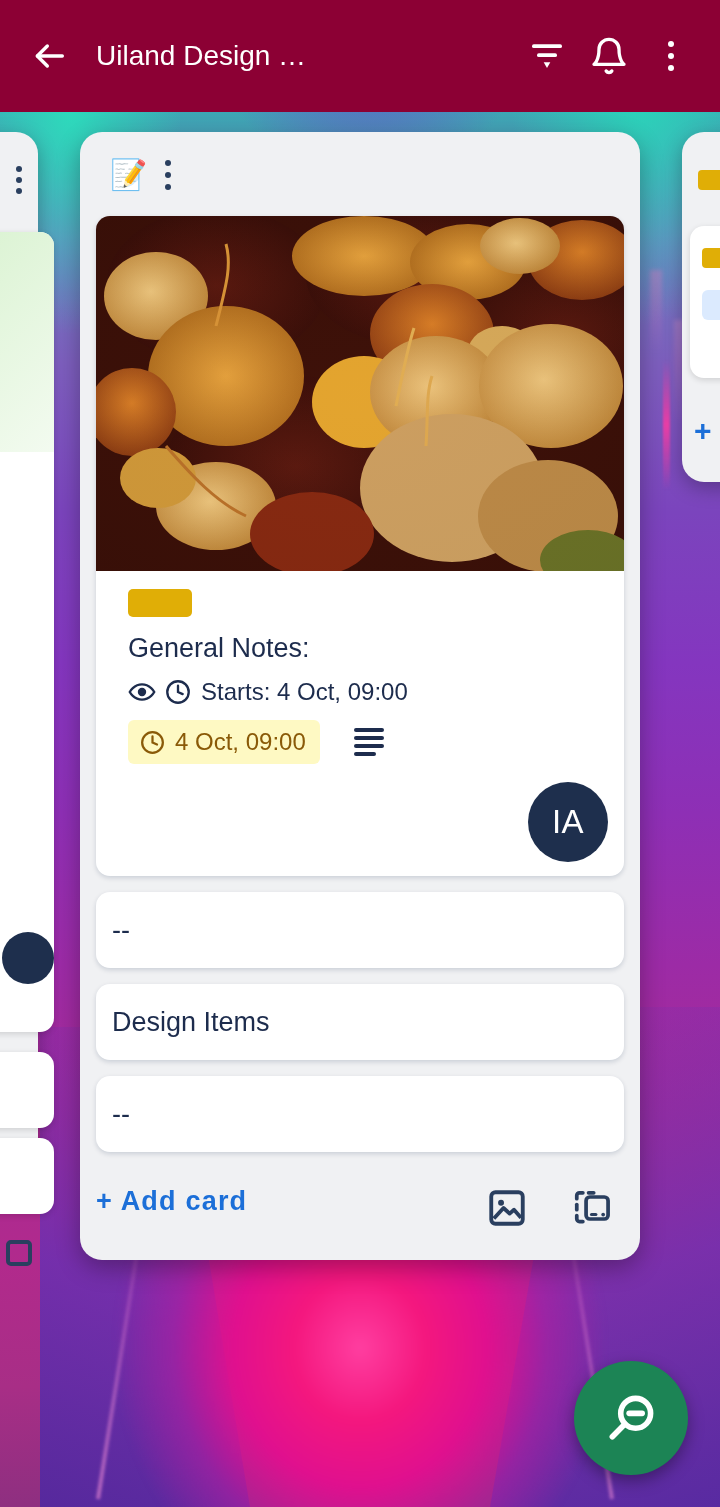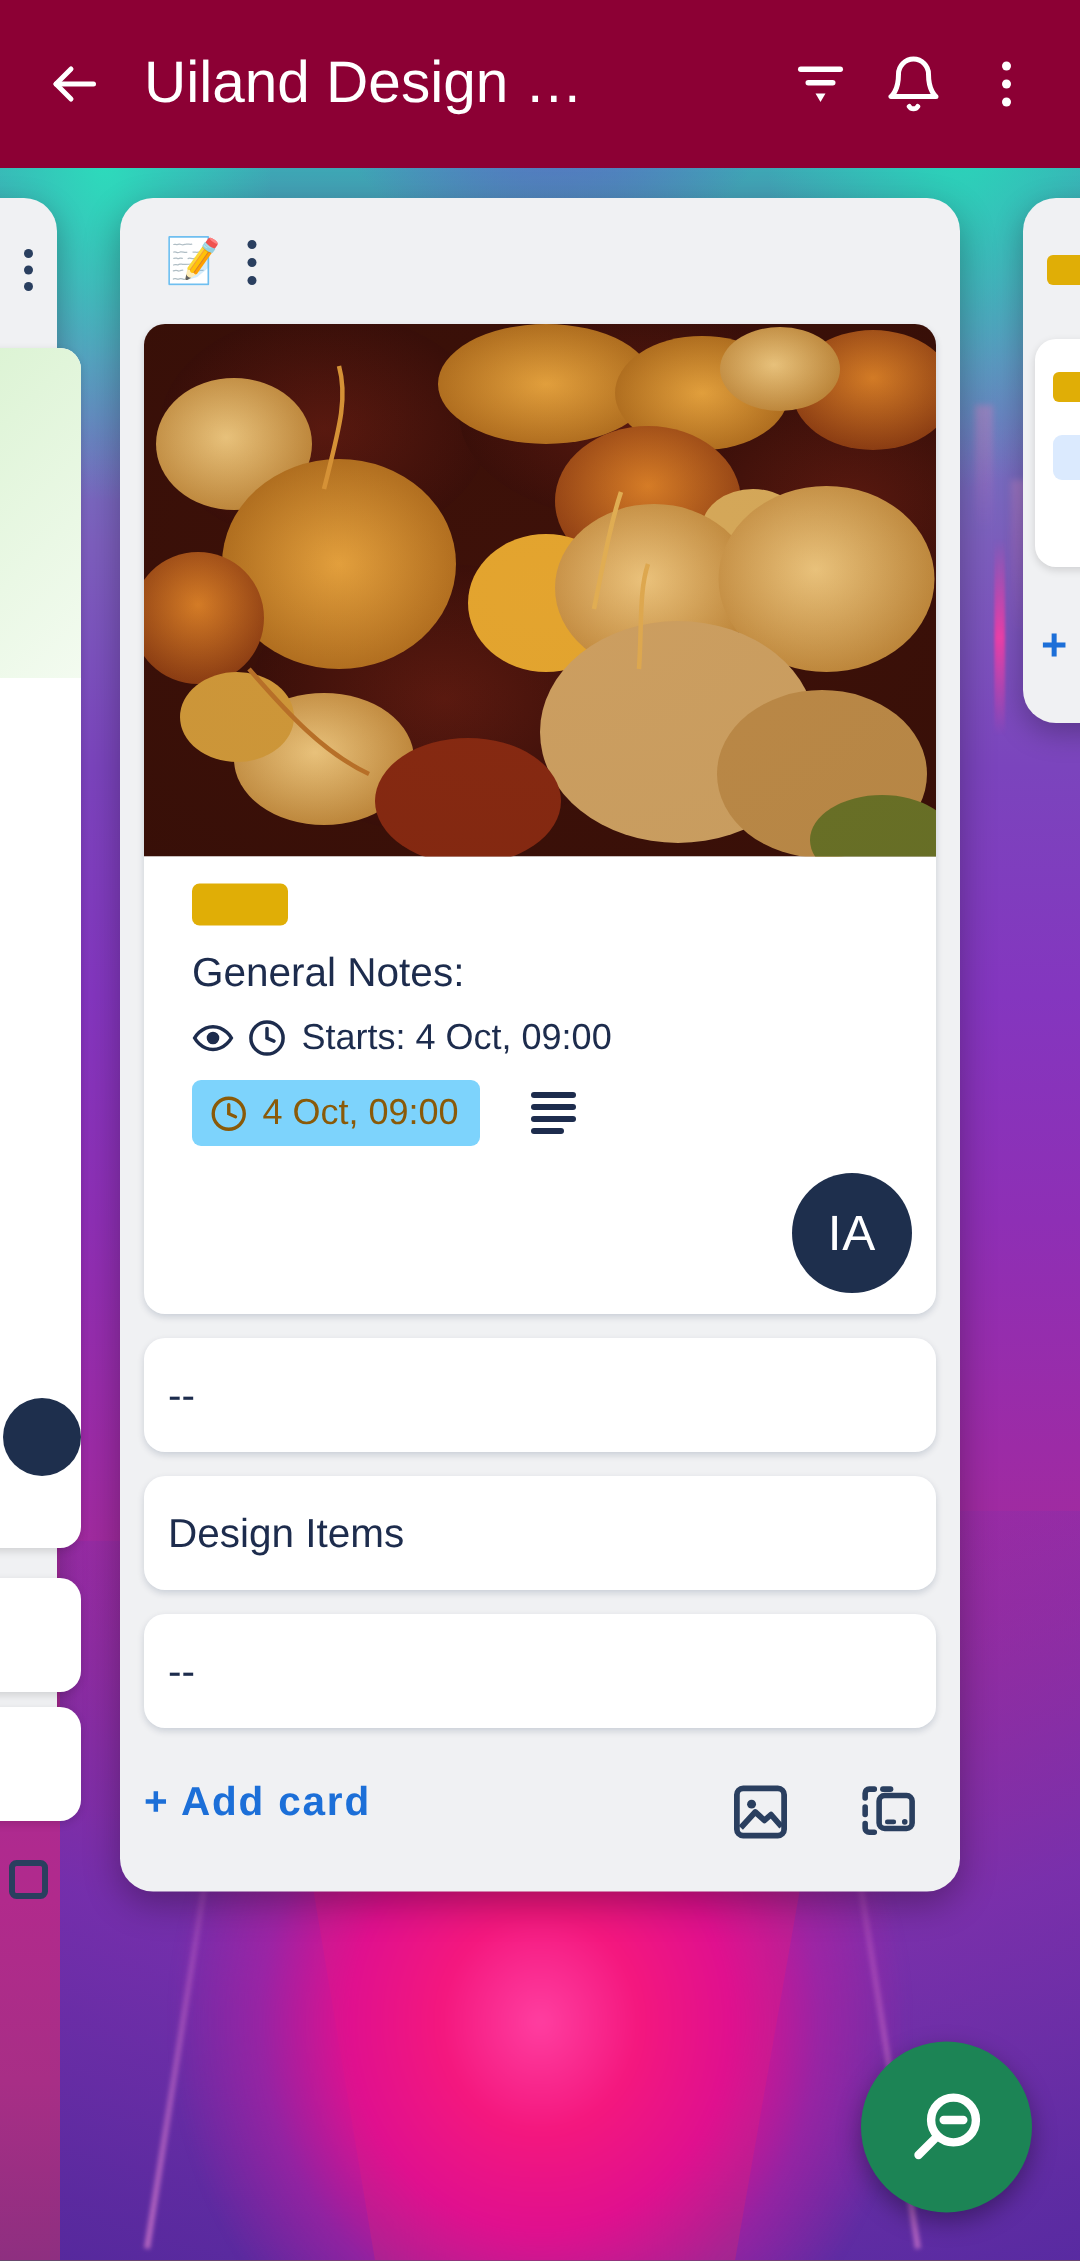--- a/index.html
+++ b/index.html
@@ -87,21 +87,21 @@
   
   .appbar {
     position:absolute; left:0; top:0; width:720px; height:112px;
     background:#8c0034; display:flex; align-items:center; padding:0 18px; z-index:30;
   }
   .ab-btn {
     width:62px; height:62px; display:flex; align-items:center; justify-content:center;
     flex:0 0 auto; cursor:pointer;
   }
   .ab-title {
-    flex:1 1 auto; color:#ffffff; font-size:39px; font-weight:400;
+    flex:1 1 auto; color:#ffffff; font-size:28px; font-weight:400;
     margin-left:16px; white-space:nowrap; overflow:hidden;
   }
   .dots3 { display:flex; flex-direction:column; gap:6px; align-items:center; }
   .dots3 i { width:6px; height:6px; border-radius:50%; background:#fff; display:block; }
 
   
   .board {
     position:absolute; left:0; top:112px; width:720px; height:1395px; z-index:10;
   }
 
@@ -160,21 +160,21 @@
 
   .label-chip { width:64px; height:28px; border-radius:5px; background:#e0ae06; margin-bottom:16px; }
   .card-title { font-size:27px; color:#1d2c4d; font-weight:400; margin-bottom:14px; }
 
   .meta-row { display:flex; align-items:center; gap:8px; margin-bottom:14px; }
   .meta-item { display:flex; align-items:center; gap:9px; font-size:24px; color:#1d2c4d; }
 
   .badge-row { display:flex; align-items:center; gap:34px; }
   .date-badge {
     display:inline-flex; align-items:center; gap:9px;
-    background:#7dd3fc; color:#8a5a08; border-radius:6px;
+    background:#fef9c3; color:#8a5a08; border-radius:6px;
     padding:8px 14px 8px 11px; font-size:24px;
   }
   .desc-icon { display:flex; flex-direction:column; gap:4px; width:30px; }
   .desc-icon span { height:4px; background:#1d2c4d; border-radius:2px; display:block; }
   .desc-icon span:nth-child(1){ width:30px; }
   .desc-icon span:nth-child(2){ width:30px; }
   .desc-icon span:nth-child(3){ width:30px; }
   .desc-icon span:nth-child(4){ width:22px; }
 
   .avatar-row { display:flex; justify-content:flex-end; margin-top:18px; }

